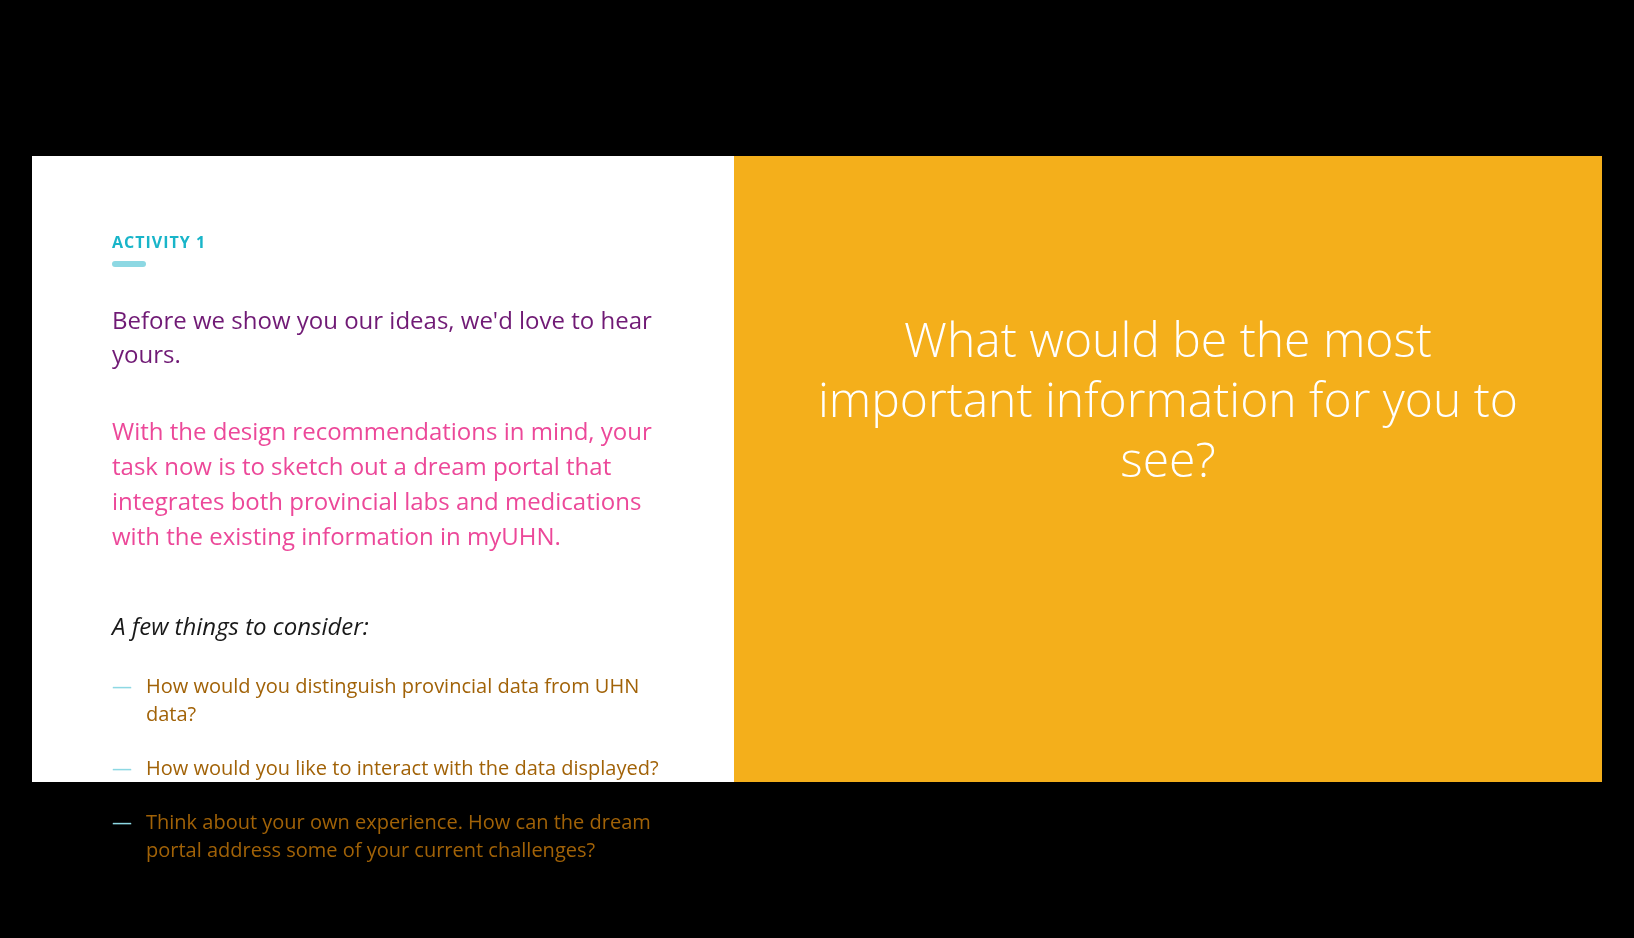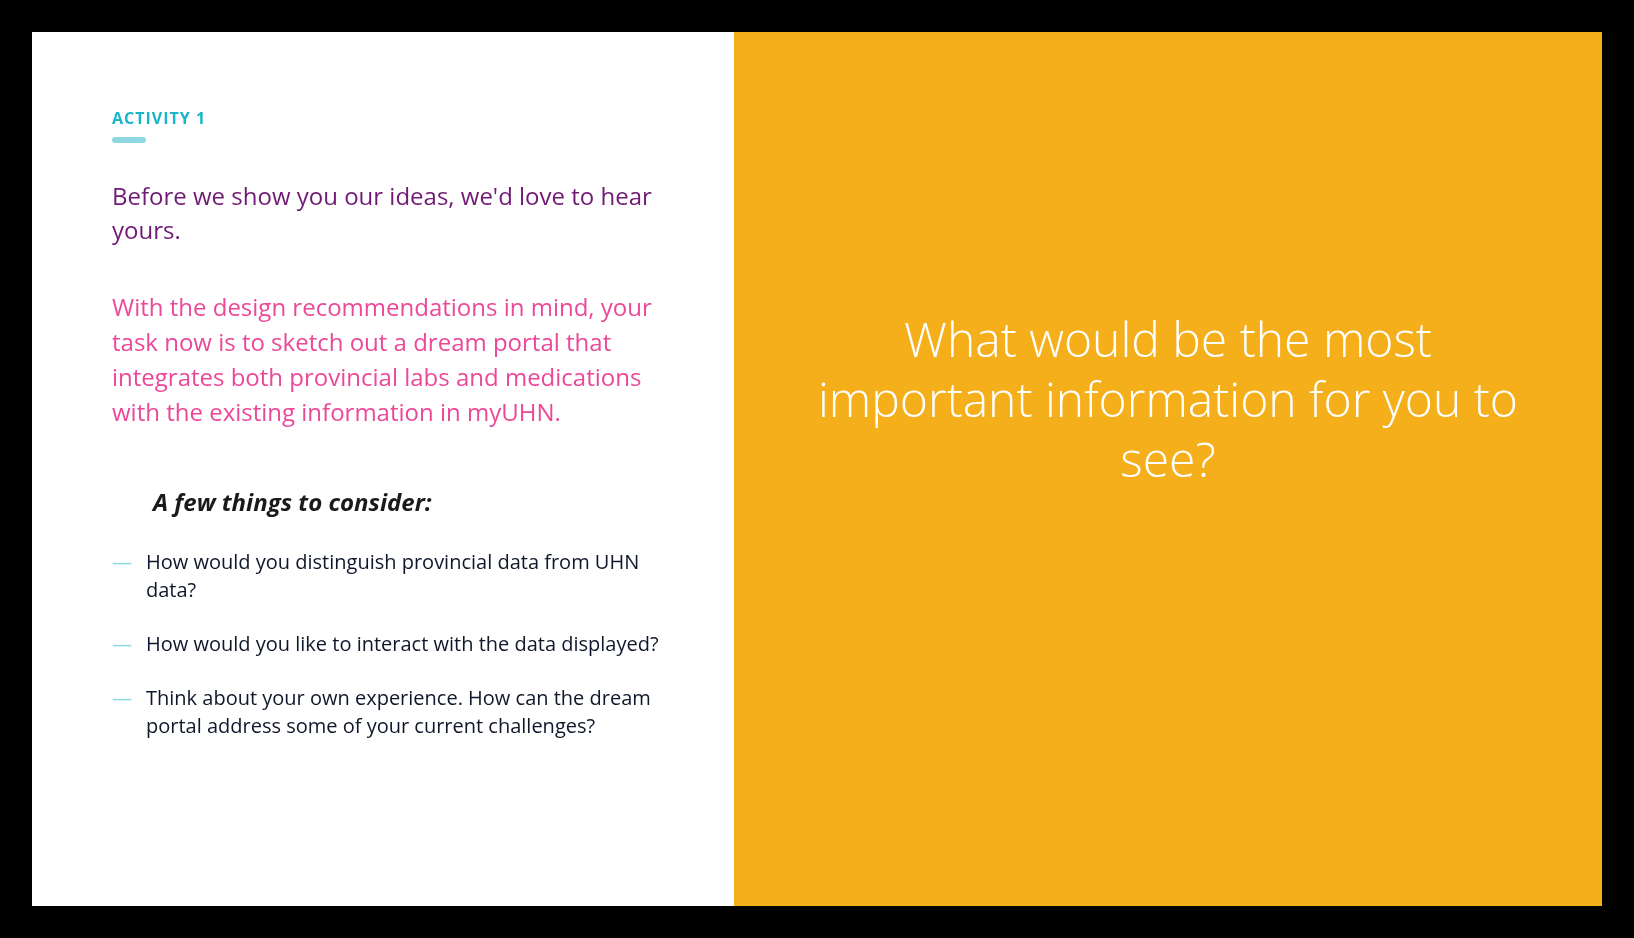--- a/index.html
+++ b/index.html
@@ -11,21 +11,21 @@
       background: #000;
       width: 1634px;
       height: 938px;
       font-family: 'Open Sans', 'Segoe UI', -apple-system, sans-serif;
       display: flex;
       align-items: center;
       justify-content: center;
     }
     .slide-container {
       width: 1570px;
-      height: 874px;
+      height: 626px;
       display: flex;
       background: #fff;
     }
     .left-panel {
       width: 702px;
       height: 100%;
       background: #fff;
       padding: 75px 60px 60px 80px;
     }
     .right-panel {
@@ -69,41 +69,40 @@
       color: #ec4899;
       font-size: 24px;
       font-weight: 400;
       line-height: 1.45;
       margin-bottom: 56px;
     }
     .consider-heading {
       color: #1a1a1a;
       font-size: 24px;
       font-style: italic;
-      font-weight: 700;
+      font-weight: 400;
       margin-bottom: 30px;
-      margin-left: 41px;
     }
     .consider-list {
       list-style: none;
     }
     .consider-item {
       display: flex;
       margin-bottom: 26px;
     }
     .dash {
       color: #8DD8E3;
       font-size: 20px;
       font-weight: 400;
       margin-right: 14px;
       line-height: 1.4;
       flex-shrink: 0;
     }
     .consider-text {
-      color: #0f172a;
+      color: #a16207;
       font-size: 20px;
       font-weight: 400;
       line-height: 1.4;
     }
     .prompt-question {
       color: #fff;
       font-size: 48px;
       font-weight: 300;
       text-align: center;
       line-height: 1.25;

